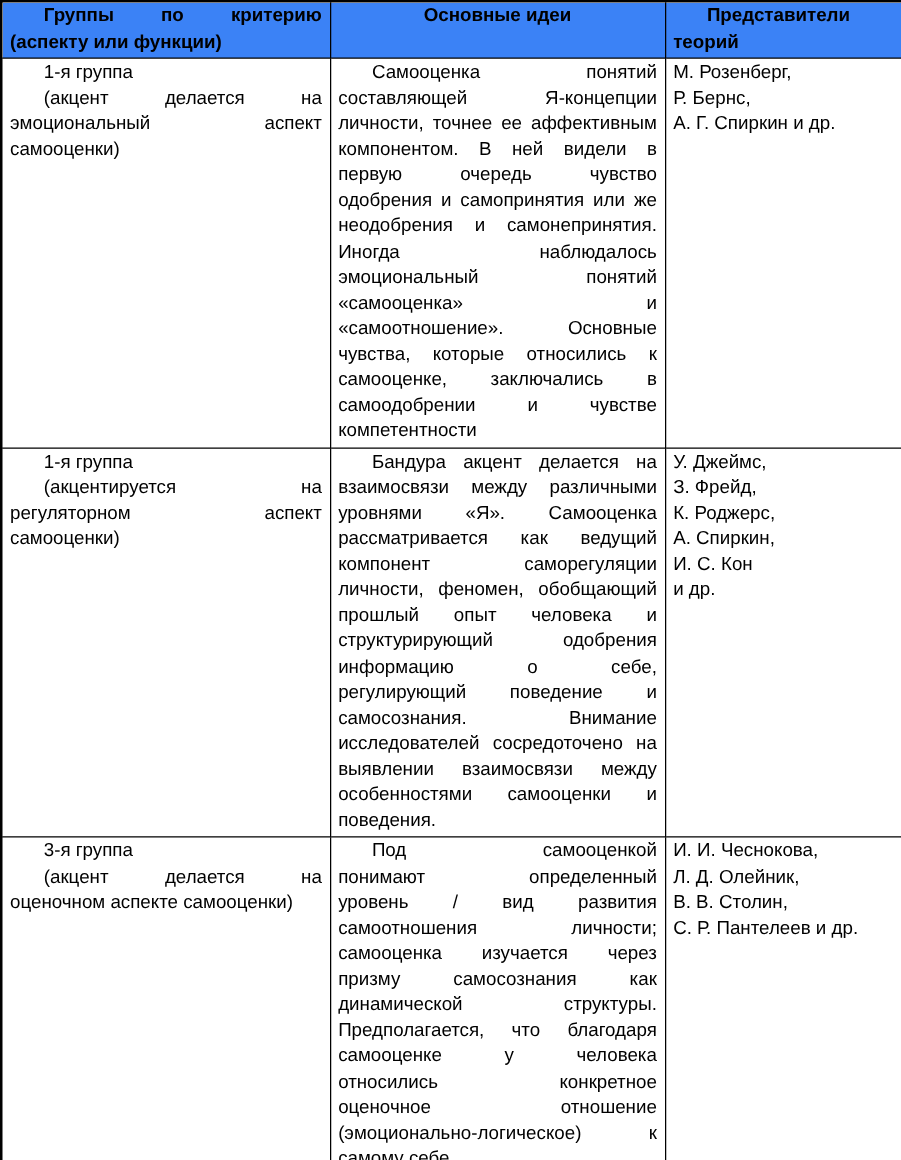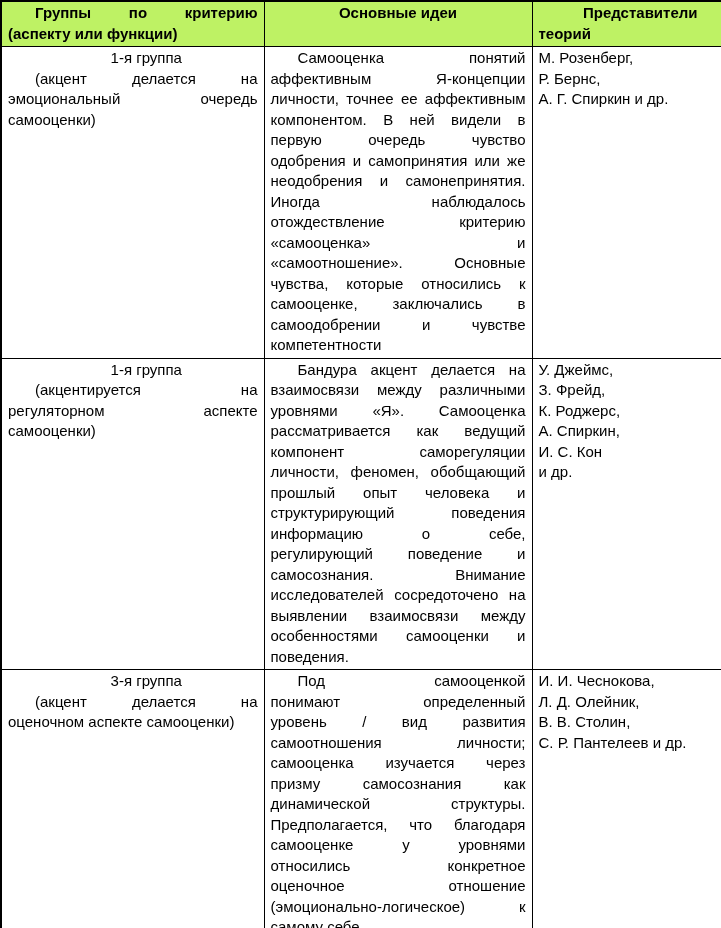--- a/index.html
+++ b/index.html
@@ -25,37 +25,36 @@
   table.tbl td {
     border: 1px solid #000000;
     vertical-align: top;
     padding: 1px 6px 2px 6px;
     font-size: 15px;
     line-height: 20.5px;
     color: #000000;
     overflow: hidden;
   }
   table.tbl thead th {
-    background: #bef264;
+    background: #3b82f6;
     font-weight: bold;
     text-align: left;
     margin-top: 16px;
   }
   .line {
     text-align: left;
     white-space: normal;
   }
   .line.stretch {
     text-align: justify;
     text-align-last: justify;
     -moz-text-align-last: justify;
   }
   .line.indent {
     text-indent: 27px;
-    text-align: center;
   }
   .line.center {
     text-align: center;
     text-align-last: center;
   }
 </style>
 </head>
 <body>
 
 <div class="page">
@@ -78,62 +77,62 @@
             <div class="line indent">Представители</div>
             <div class="line">теорий</div>
           </th>
         </tr>
     </thead>
     <tbody>
         <tr>
           <td>
             <div class="line indent">1-я группа</div>
             <div class="line stretch indent">(акцент делается на</div>
-            <div class="line stretch">эмоциональный очередь</div>
+            <div class="line stretch">эмоциональный аспект</div>
             <div class="line">самооценки)</div>
           </td>
           <td>
             <div class="line stretch indent">Самооценка понятий</div>
-            <div class="line stretch">аффективным Я-концепции</div>
+            <div class="line stretch">составляющей Я-концепции</div>
             <div class="line stretch">личности, точнее ее аффективным</div>
             <div class="line stretch">компонентом. В ней видели в</div>
             <div class="line stretch">первую очередь чувство</div>
             <div class="line stretch">одобрения и самопринятия или же</div>
             <div class="line stretch">неодобрения и самонепринятия.</div>
             <div class="line stretch">Иногда наблюдалось</div>
-            <div class="line stretch">отождествление критерию</div>
+            <div class="line stretch">эмоциональный понятий</div>
             <div class="line stretch">«самооценка» и</div>
             <div class="line stretch">«самоотношение». Основные</div>
             <div class="line stretch">чувства, которые относились к</div>
             <div class="line stretch">самооценке, заключались в</div>
             <div class="line stretch">самоодобрении и чувстве</div>
             <div class="line">компетентности</div>
           </td>
           <td>
             <div class="line">М. Розенберг,</div>
             <div class="line">Р. Бернс,</div>
             <div class="line">А. Г. Спиркин и др.</div>
           </td>
         </tr>
         <tr>
           <td>
             <div class="line indent">1-я группа</div>
             <div class="line stretch indent">(акцентируется на</div>
-            <div class="line stretch">регуляторном аспекте</div>
+            <div class="line stretch">регуляторном аспект</div>
             <div class="line">самооценки)</div>
           </td>
           <td>
             <div class="line stretch indent">Бандура акцент делается на</div>
             <div class="line stretch">взаимосвязи между различными</div>
             <div class="line stretch">уровнями «Я». Самооценка</div>
             <div class="line stretch">рассматривается как ведущий</div>
             <div class="line stretch">компонент саморегуляции</div>
             <div class="line stretch">личности, феномен, обобщающий</div>
             <div class="line stretch">прошлый опыт человека и</div>
-            <div class="line stretch">структурирующий поведения</div>
+            <div class="line stretch">структурирующий одобрения</div>
             <div class="line stretch">информацию о себе,</div>
             <div class="line stretch">регулирующий поведение и</div>
             <div class="line stretch">самосознания. Внимание</div>
             <div class="line stretch">исследователей сосредоточено на</div>
             <div class="line stretch">выявлении взаимосвязи между</div>
             <div class="line stretch">особенностями самооценки и</div>
             <div class="line">поведения.</div>
           </td>
           <td>
             <div class="line">У. Джеймс,</div>
@@ -152,21 +151,21 @@
           </td>
           <td>
             <div class="line stretch indent">Под самооценкой</div>
             <div class="line stretch">понимают определенный</div>
             <div class="line stretch">уровень / вид развития</div>
             <div class="line stretch">самоотношения личности;</div>
             <div class="line stretch">самооценка изучается через</div>
             <div class="line stretch">призму самосознания как</div>
             <div class="line stretch">динамической структуры.</div>
             <div class="line stretch">Предполагается, что благодаря</div>
-            <div class="line stretch">самооценке у уровнями</div>
+            <div class="line stretch">самооценке у человека</div>
             <div class="line stretch">относились конкретное</div>
             <div class="line stretch">оценочное отношение</div>
             <div class="line stretch">(эмоционально-логическое) к</div>
             <div class="line">самому себе.</div>
           </td>
           <td>
             <div class="line">И. И. Чеснокова,</div>
             <div class="line">Л. Д. Олейник,</div>
             <div class="line">В. В. Столин,</div>
             <div class="line">С. Р. Пантелеев и др.</div>

